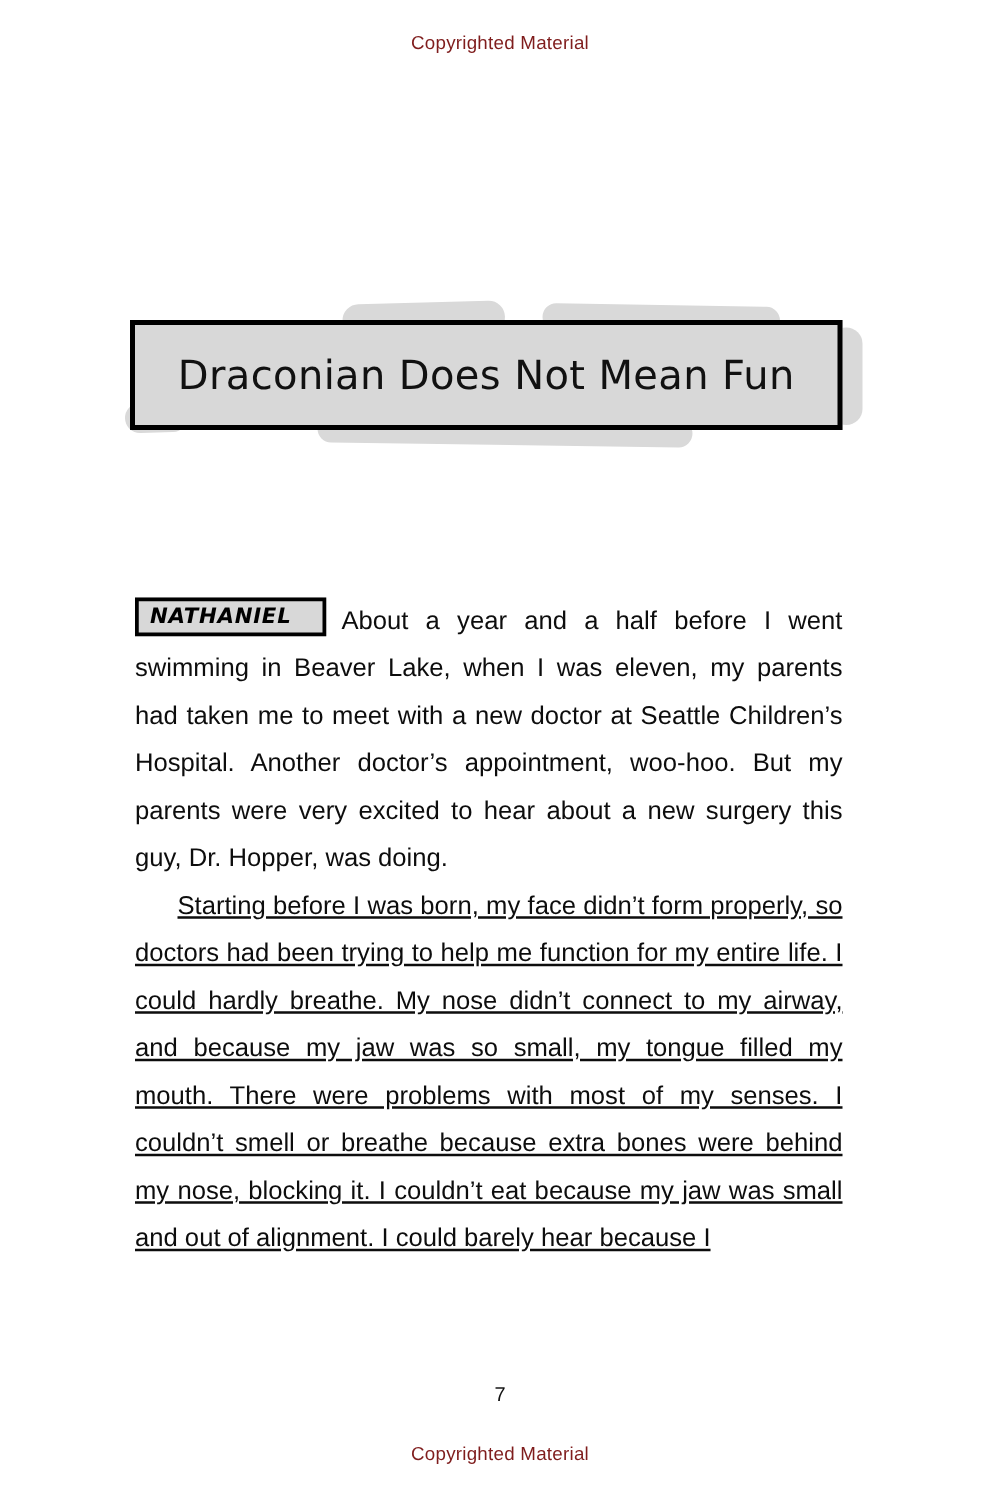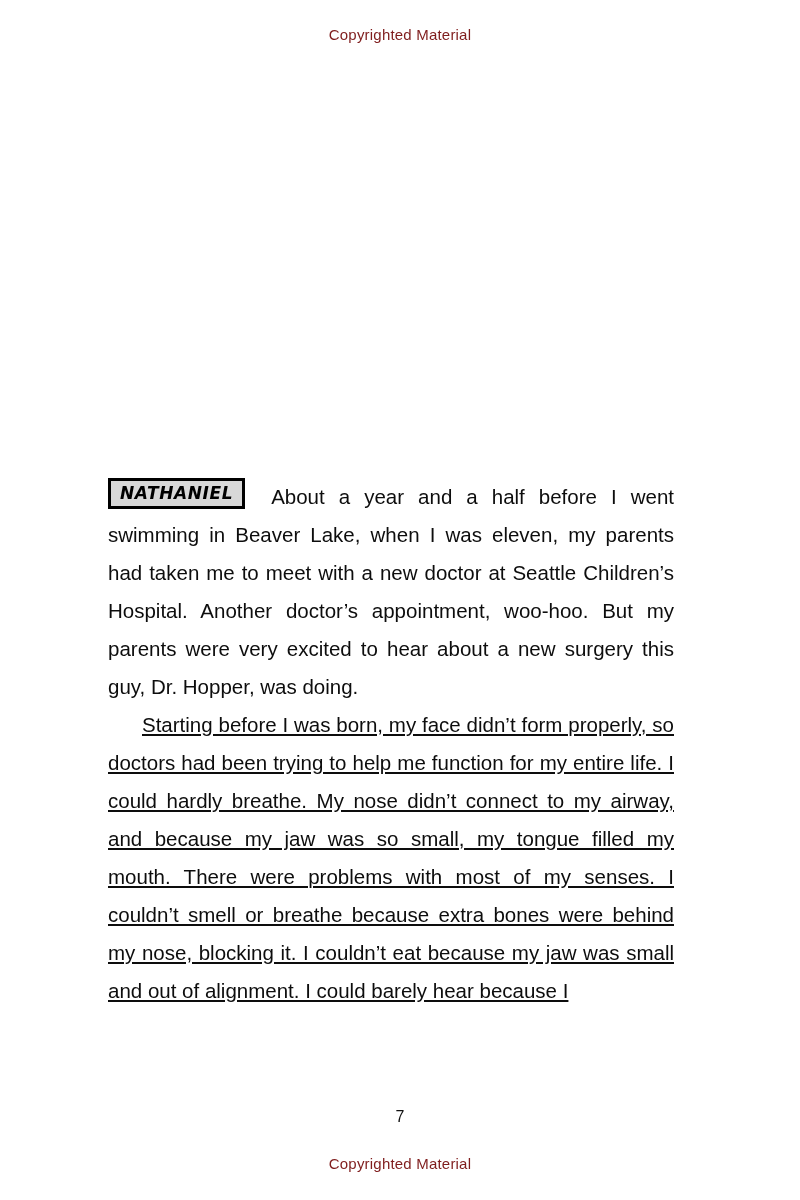--- a/index.html
+++ b/index.html
@@ -99,22 +99,22 @@
   .para + .para {
     text-indent: 34px;
     margin-top: 0;
     text-decoration: underline;
   }
 
   .speaker-tag {
     display: inline-block;
     background: #d8d8d8;
     border: 3px solid #000000;
-    padding: 2px 9px 3px 9px;
-    margin-right: 26px;
+    padding: 2px 25px 3px 9px;
+    margin-right: 12px;
     font-family: "DejaVu Sans", sans-serif;
     font-style: italic;
     font-weight: 700;
     font-size: 17px;
     letter-spacing: 0.6px;
     line-height: 20px;
     vertical-align: 3px;
     color: #000000;
     position: relative;
     top: -2px;
@@ -131,20 +131,30 @@
     color: #111111;
   }
 </style>
 </head>
 <body>
 
 <div class="page">
 
   <div class="watermark-top">Copyrighted Material</div>
 
+  <div class="title-wrap">
+    <div class="title-smudge smudge-a"></div>
+    <div class="title-smudge smudge-b"></div>
+    <div class="title-smudge smudge-c"></div>
+    <div class="title-smudge smudge-d"></div>
+    <div class="title-smudge smudge-e"></div>
+    <div class="title-box">
+      <span class="title-text">Draconian Does Not Mean Fun</span>
+    </div>
+  </div>
 
   <div class="body-col">
     <p class="para"><span class="speaker-tag">NATHANIEL</span><span>About a year and a half before I went swimming in Beaver Lake, when I was eleven, my parents had taken me to meet with a new doctor at Seattle Children’s Hospital. Another doctor’s appointment, woo-hoo. But my parents were very excited to hear about a new surgery this guy, Dr. Hopper, was doing.</span></p>
 
     <p class="para">Starting before I was born, my face didn’t form properly, so doctors had been trying to help me function for my entire life. I could hardly breathe. My nose didn’t connect to my airway, and because my jaw was so small, my tongue filled my mouth. There were problems with most of my senses. I couldn’t smell or breathe because extra bones were behind my nose, blocking it. I couldn’t eat because my jaw was small and out of alignment. I could barely hear because I</p>
   </div>
 
   <div class="page-number">7</div>
 
   <div class="watermark-bottom">Copyrighted Material</div>

